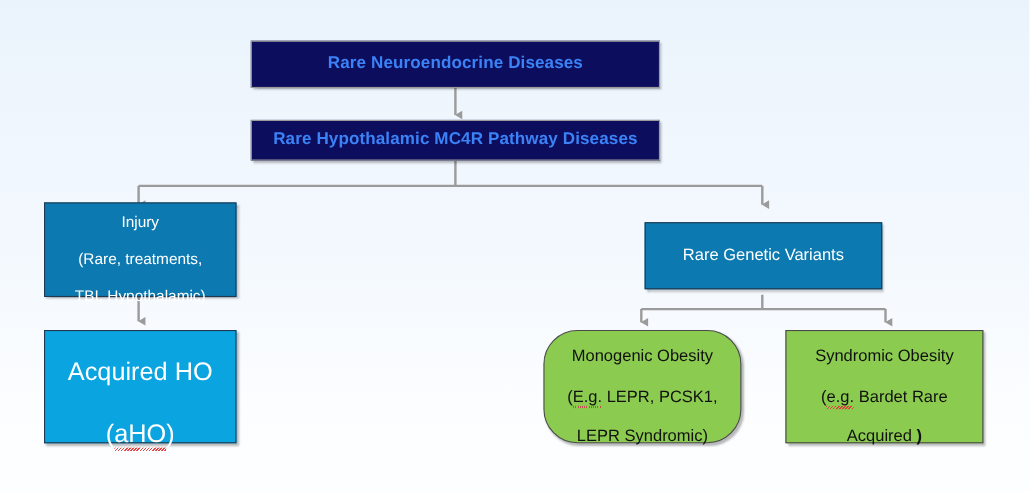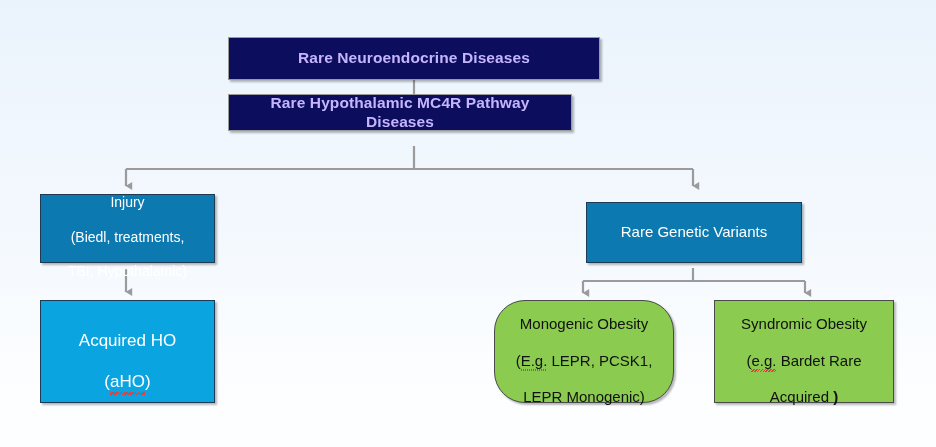--- a/index.html
+++ b/index.html
@@ -47,40 +47,40 @@
     display: block;
     width: 100%;
     padding: 0 6px;
     white-space: pre-line;
   }
 
   
   .node.navy {
     background: #0d0d5e;
     border: 1px solid #9a9a9a;
-    color: #c4b5fd;
+    color: #3b82f6;
     font-size: 15.5px;
     font-weight: bold;
     letter-spacing: 0.1px;
   }
 
   
   .node.teal {
     background: #0c7ab0;
     border: 1px solid #1f3a52;
     color: #ffffff;
     font-size: 14px;
   }
 
   
   .node.cyan {
     background: #0aa5e0;
     border: 1px solid #1f3a52;
     color: #ffffff;
-    font-size: 17px;
+    font-size: 23px;
   }
 
   
   .node.green {
     background: #8bcb4f;
     border: 1px solid #4a4a4a;
     color: #111111;
     font-size: 15px;
   }
 
@@ -155,48 +155,48 @@
       <line x1="583" y1="281" x2="805" y2="281" stroke="#9b9b9b" stroke-width="2.2"></line>
       <line x1="583" y1="281" x2="583" y2="293" stroke="#9b9b9b" stroke-width="2.2" marker-end="url(#arrowhead)"></line>
       <line x1="805" y1="281" x2="805" y2="293" stroke="#9b9b9b" stroke-width="2.2" marker-end="url(#arrowhead)"></line>
     </g>
   </svg>
 
   <div class="node navy" style="left:228px; top:37px; width:372px; height:43px;">
     <span class="node-label">Rare Neuroendocrine Diseases</span>
   </div>
 
-  <div class="node navy" style="left:228px; top:94px; width:344px; height:37px;">
+  <div class="node navy" style="left:228px; top:109px; width:372px; height:37px;">
     <span class="node-label">Rare Hypothalamic MC4R Pathway Diseases</span>
   </div>
 
-  <div class="node teal" style="left:40px; top:194px; width:175px; height:69px;justify-content:center;">
+  <div class="node teal" style="left:40px; top:184px; width:175px; height:86px;justify-content:center;">
     <span class="node-label">
       <span>Injury</span><br>
-      <span>(Biedl, treatments,</span><br>
+      <span>(Rare, treatments,</span><br>
       <span>TBI, Hypothalamic)</span>
     </span>
   </div>
 
   <div class="node teal" style="left:586px; top:202px; width:216px; height:61px;">
     <span class="node-label" style="font-size:15px;">Rare Genetic Variants</span>
   </div>
 
   <div class="node cyan" style="left:40px; top:300px; width:175px; height:103px;">
     <span class="node-label">
       <span>Acquired HO</span><br>
       <span>(</span><span class="squiggle-red">aHO</span><span>)</span>
     </span>
   </div>
 
   <div class="node green" style="left:494px; top:300px; width:180px; height:103px;border-radius:31px;">
     <span class="node-label">
       <span>Monogenic Obesity</span><br>
       <span>(</span><span class="squiggle-dot">E.g.</span><span> LEPR, PCSK1,</span><br>
-      <span>LEPR Monogenic)</span>
+      <span>LEPR Syndromic)</span>
     </span>
   </div>
 
   <div class="node green" style="left:714px; top:300px; width:180px; height:103px;">
     <span class="node-label">
       <span>Syndromic Obesity</span><br>
       <span>(</span><span class="squiggle-red">e.g.</span><span> Bardet Rare</span><br>
       <span>Acquired </span><span class="paren-bold">)</span>
     </span>
   </div>

